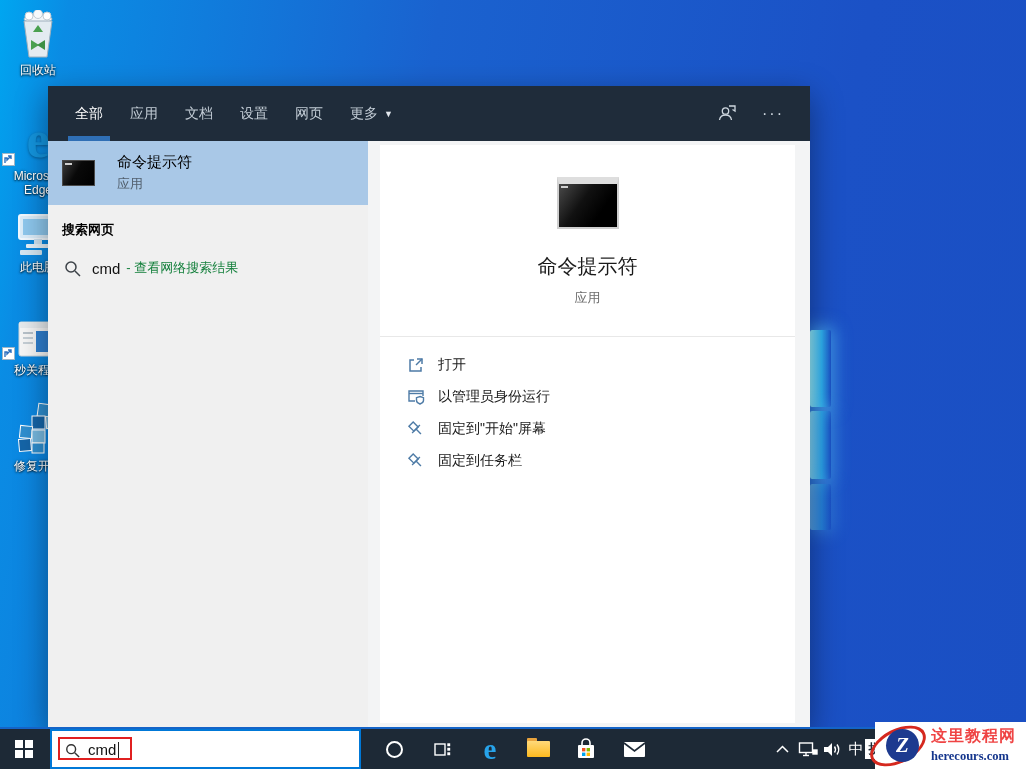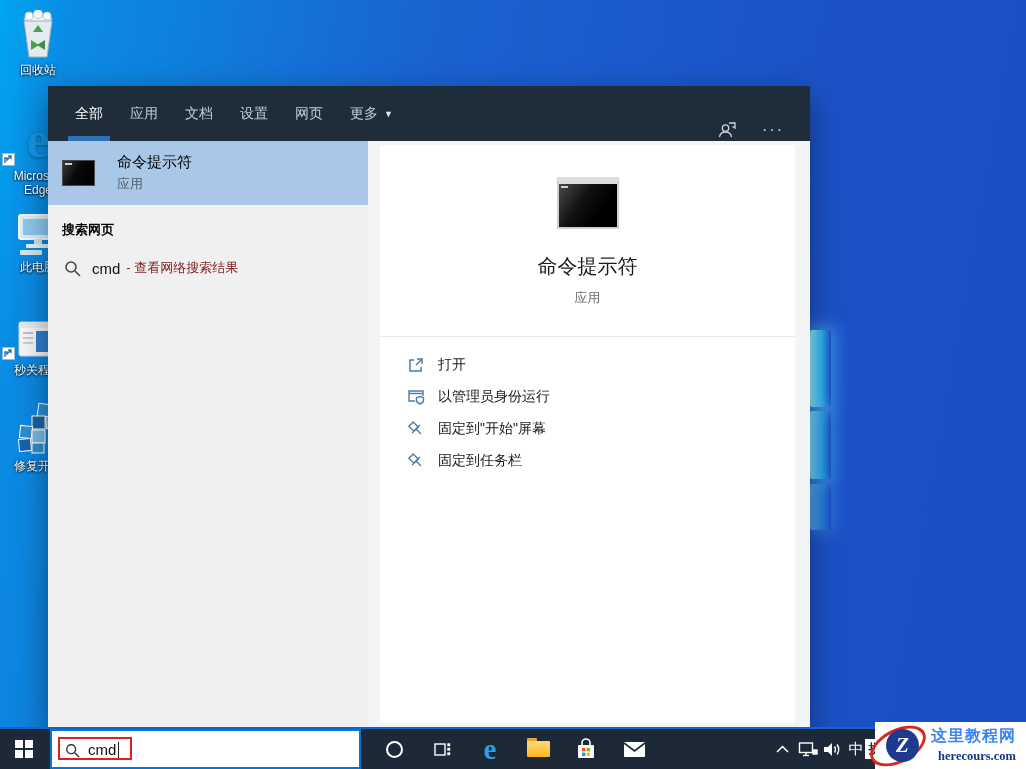--- a/index.html
+++ b/index.html
@@ -20,21 +20,21 @@
   .dicon { position:absolute; width:72px; text-align:center; z-index:2; }
   .dicon .art { display:flex; justify-content:center; align-items:flex-end; height:52px; }
   .dicon .lbl { margin-top:3px; font-size:12px; color:#fff; line-height:14px;
                 text-shadow:0 1px 2px rgba(0,0,0,.85), 0 0 3px rgba(0,0,0,.6); }
   .badge-arrow { position:absolute; left:0; bottom:0; width:13px; height:13px; background:#fff;
                  border:1px solid #9db6c8; display:flex; align-items:center; justify-content:center; }
 
   
   #flyout { position:absolute; left:48px; top:86px; width:762px; height:641px; z-index:5;
             box-shadow:0 10px 30px rgba(0,0,0,.4); }
-  #flyout-header { position:relative; height:55px; background:#1f2c3a; display:flex; align-items:flex-end;gap:20px; }
+  #flyout-header { position:relative; height:55px; background:#1f2c3a; display:flex; align-items:center;gap:20px; }
   .tabs { display:flex; align-items:center; height:100%; padding-left:27px; }
   .tab { position:relative; height:100%; display:flex; align-items:center; margin-right:27px;
          font-size:14px; color:#c3cdd6; cursor:default; white-space:nowrap; }
   .tab.active { color:#fff; }
   .tab.active::after { content:""; position:absolute; left:-7px; right:-7px; bottom:0; height:5px; background:#2f6fb5; }
   .tab .dd { font-size:9px; margin-left:6px; color:#e3e9ee; }
   .header-right { margin-left:auto; display:flex; align-items:center; gap:24px; padding-right:26px; }
   .hdr-ic { width:22px; height:22px; display:flex; align-items:center; justify-content:center; }
 
   #flyout-body { display:flex; height:586px; background:#f3f4f5; }
@@ -42,21 +42,21 @@
   .sec-head { padding:12px 14px 8px 14px; font-size:13px; font-weight:bold; color:#000; }
   .result-item { height:64px; display:flex; align-items:center; background:#a9c8e7; }
   .cmd-ic-sm { width:33px; height:26px; margin-left:14px; background:linear-gradient(120deg,#3c3c3c 0%,#090909 45%,#000 100%);
                border:1px solid #4a4a4a; position:relative; flex:none; }
   .cmd-ic-sm::before, .cmd-ic-lg::before { content:""; position:absolute; left:2px; top:2px; width:7px; height:2px; background:#cfcfcf; }
   .ri-text { margin-left:22px; }
   .ri-title { font-size:15px; color:#000; line-height:18px; }
   .ri-sub { font-size:13px; color:#52606e; margin-top:4px; }
   .web-row { height:42px; display:flex; align-items:center; padding-left:16px; }
   .web-q { font-size:15px; color:#111; margin-left:11px; }
-  .web-suffix { font-size:13px; color:#7f1d1d; margin-left:6px; }
+  .web-suffix { font-size:13px; color:#15803d; margin-left:6px; }
 
   #detail-pane { flex:1; padding:4px 15px 4px 12px; }
   #detail-card { background:#fff; height:100%; display:flex; flex-direction:column; align-items:center; }
   .cmd-ic-lg { width:62px; height:52px; margin-top:32px; position:relative;
                border:2px solid #cfcfcf; border-top:7px solid #dedede;
                background:linear-gradient(125deg,#4a4a4a 0%,#111 40%,#000 70%); flex:none; }
   .detail-title { margin-top:24px; font-size:20px; color:#1a1a1a; }
   .detail-sub { margin-top:9px; font-size:13px; color:#6e6e6e; }
   .detail-div { width:100%; height:1px; background:#e8e8e8; margin-top:29px; }
   .actions { width:100%; padding:12px 0 0 27px;text-align:right; }
@@ -92,22 +92,22 @@
 
   
   #watermark { position:absolute; right:0; bottom:0; width:151px; height:47px; background:#fff; z-index:20; }
   .wm-logo { position:absolute; left:5px; top:5px; width:50px; height:38px; }
   .wm-ring { position:absolute; left:-12px; top:2px; width:60px; height:34px; border:3px solid #d5281e;
              border-radius:50%; transform:rotate(-27deg); }
   .wm-circle { position:absolute; left:6px; top:2px; width:33px; height:33px; border-radius:50%;
                background:#1d3a8f; color:#fff; font-size:21px; font-weight:bold; font-style:italic;
                display:flex; align-items:center; justify-content:center; font-family:"Liberation Serif",serif; }
   .wm-text { position:absolute; left:56px; top:4px; width:92px; }
-  .wm-title { font-size:16px; font-weight:900; color:#3b82f6; letter-spacing:1px; white-space:nowrap; }
-  .wm-domain { font-size:12.5px; font-weight:bold; color:#14358c; font-family:"Liberation Serif",serif; margin-top:2px;text-align:center; }
+  .wm-title { font-size:16px; font-weight:900; color:#ef4444; letter-spacing:1px; white-space:nowrap; }
+  .wm-domain { font-size:12.5px; font-weight:bold; color:#14358c; font-family:"Liberation Serif",serif; margin-top:2px; }
 </style>
 </head>
 <body>
 
 <div id="screen">
 
   <div class="glow g1"></div>
   <div class="glow g2"></div>
   <div class="glow g3"></div>
 

